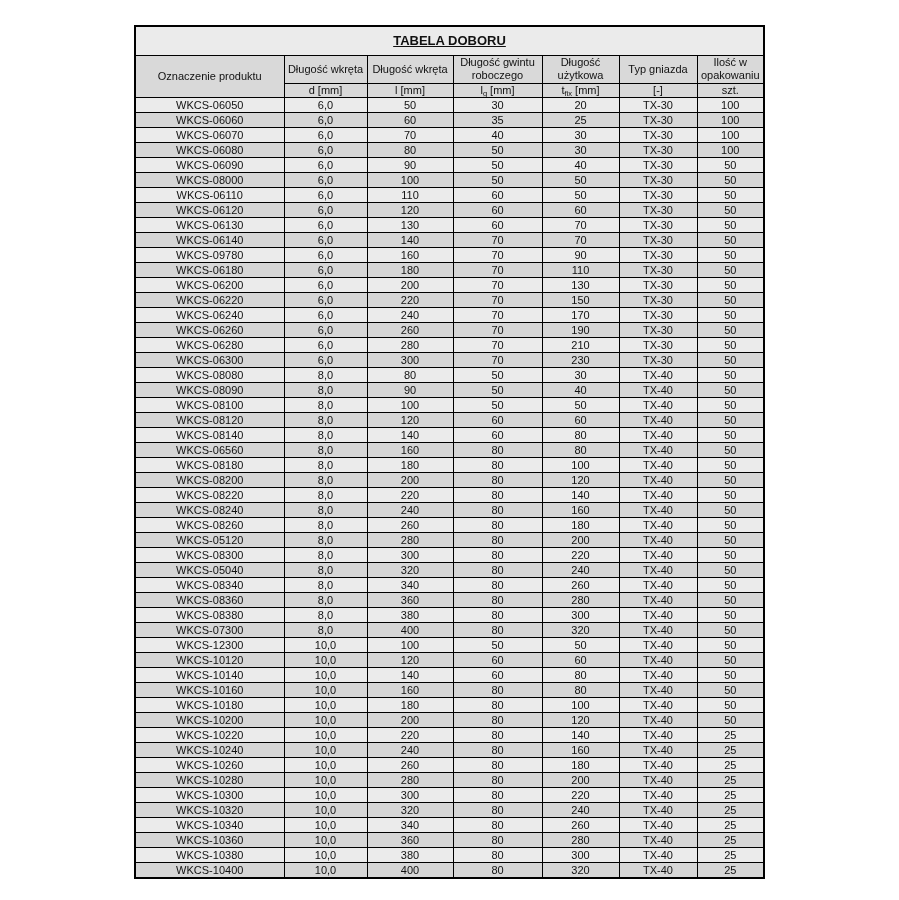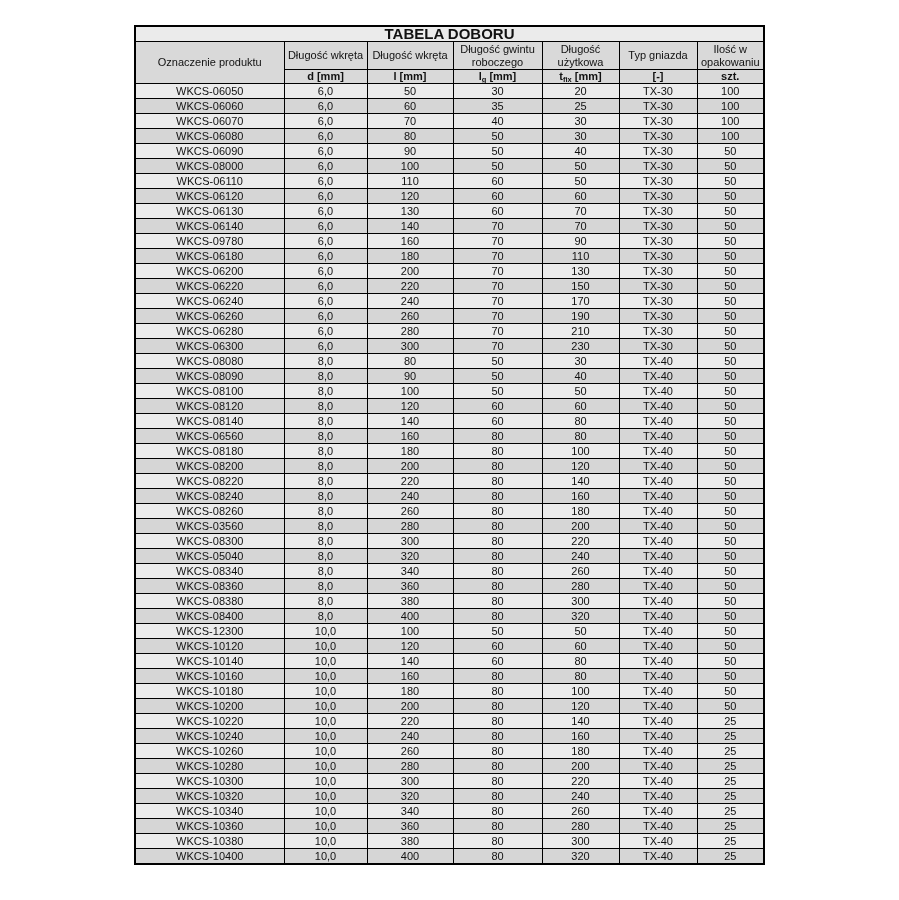--- a/index.html
+++ b/index.html
@@ -30,35 +30,36 @@
   th, td {
     border: 1px solid var(--border-color);
     text-align: center;
     vertical-align: middle;
     padding: 0 2px;
     overflow: hidden;
   }
   tr.title-row th {
     background: var(--title-bg);
     font-weight: bold;
-    font-size: 15px;
-    height: 15px;
+    font-size: 13px;
+    height: 29px;
     line-height: 14px;
+    text-decoration: underline;
   }
   tr.head-main th {
     background: var(--header-bg);
     font-weight: normal;
     font-size: 11px;
     height: 28px;
     line-height: 13px;
     white-space: normal;
   }
   tr.head-units th {
     background: var(--header-bg);
-    font-weight: bold;
+    font-weight: normal;
     font-size: 11px;
     height: 14px;
     line-height: 13px;
     white-space: nowrap;
   }
   tbody td {
     font-size: 11px;
     height: 14.6px;
     line-height: 14px;
     white-space: nowrap;
@@ -362,21 +363,21 @@
       <tr class="light">
         <td>WKCS-08260</td>
         <td>8,0</td>
         <td>260</td>
         <td>80</td>
         <td>180</td>
         <td>TX-40</td>
         <td>50</td>
       </tr>
       <tr class="dark">
-        <td>WKCS-03560</td>
+        <td>WKCS-05120</td>
         <td>8,0</td>
         <td>280</td>
         <td>80</td>
         <td>200</td>
         <td>TX-40</td>
         <td>50</td>
       </tr>
       <tr class="light">
         <td>WKCS-08300</td>
         <td>8,0</td>
@@ -416,21 +417,21 @@
       <tr class="light">
         <td>WKCS-08380</td>
         <td>8,0</td>
         <td>380</td>
         <td>80</td>
         <td>300</td>
         <td>TX-40</td>
         <td>50</td>
       </tr>
       <tr class="dark">
-        <td>WKCS-08400</td>
+        <td>WKCS-07300</td>
         <td>8,0</td>
         <td>400</td>
         <td>80</td>
         <td>320</td>
         <td>TX-40</td>
         <td>50</td>
       </tr>
       <tr class="light">
         <td>WKCS-12300</td>
         <td>10,0</td>

